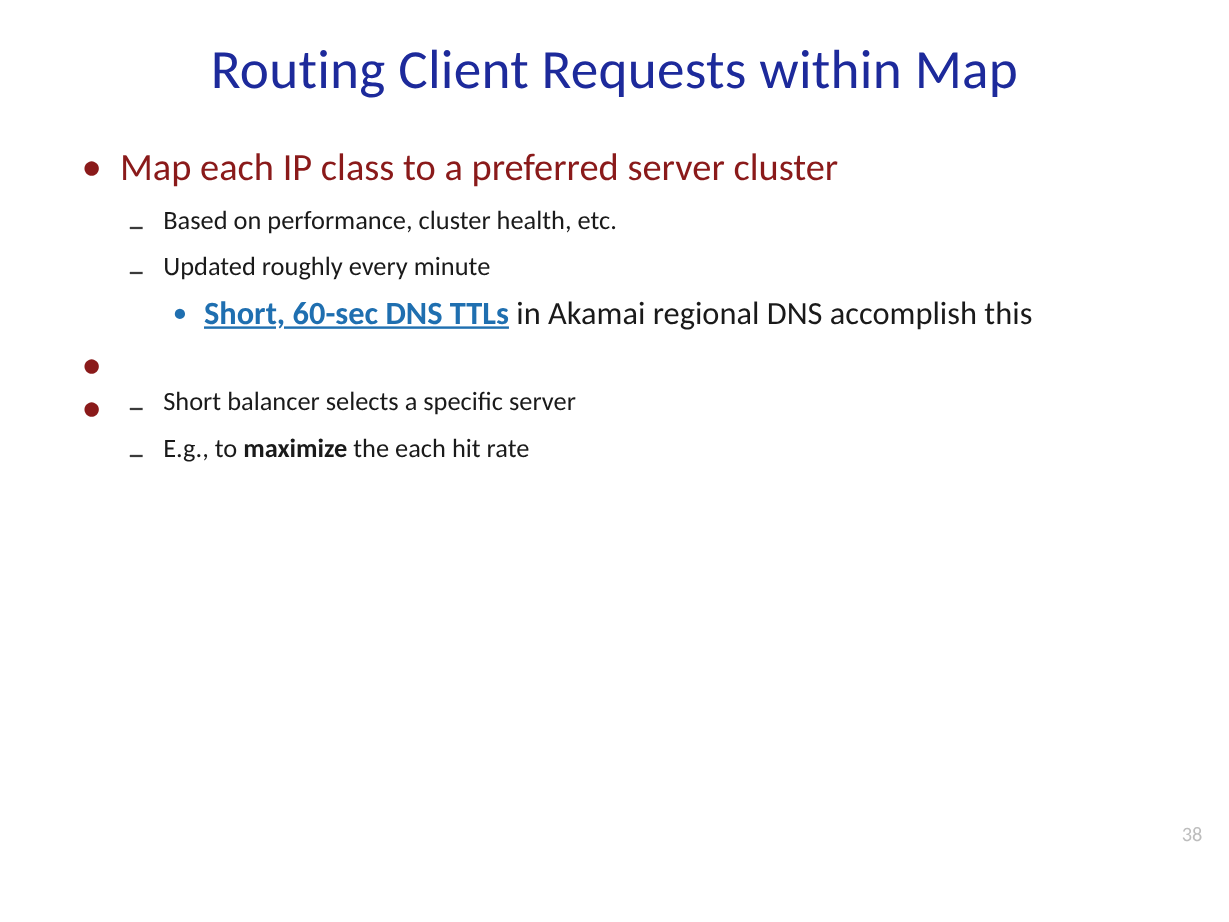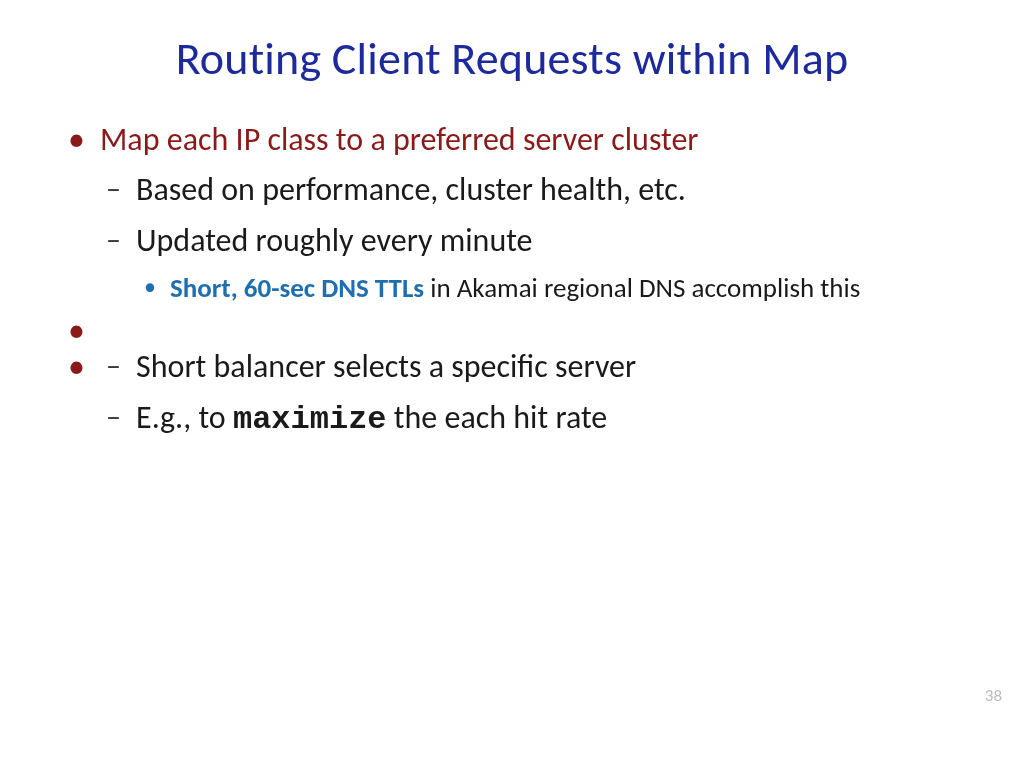--- a/index.html
+++ b/index.html
@@ -65,21 +65,21 @@
   ul.level2 > li::before {
     content: "–";
     position: absolute;
     left: 6px;
     top: 0;
     color: #3a3a3a;
     font-size: 30px;
     line-height: 38px;
   }
   .l2-text {
-    font-size: 32px;
+    font-size: 22px;
     color: #1a1a1a;
     line-height: 1.28;
   }
   ul.level3 {
     list-style: none;
     padding: 0;
     margin: 8px 0 0 0;
   }
   ul.level3 > li {
     position: relative;
@@ -96,24 +96,24 @@
     line-height: 34px;
   }
   .l3-text {
     font-size: 27px;
     color: #1a1a1a;
     line-height: 1.3;
   }
   .accent-blue {
     color: #1f6fb0;
     font-weight: 700;
+    text-decoration: underline;
   }
   .bold {
     font-weight: 700;
-    font-family: Liberation Mono, monospace;
   }
   .gap {
     height: 26px;
   }
   .page-num {
     position: absolute;
     right: 22px;
     bottom: 14px;
     font-size: 17px;
     color: #bdbdbd;

